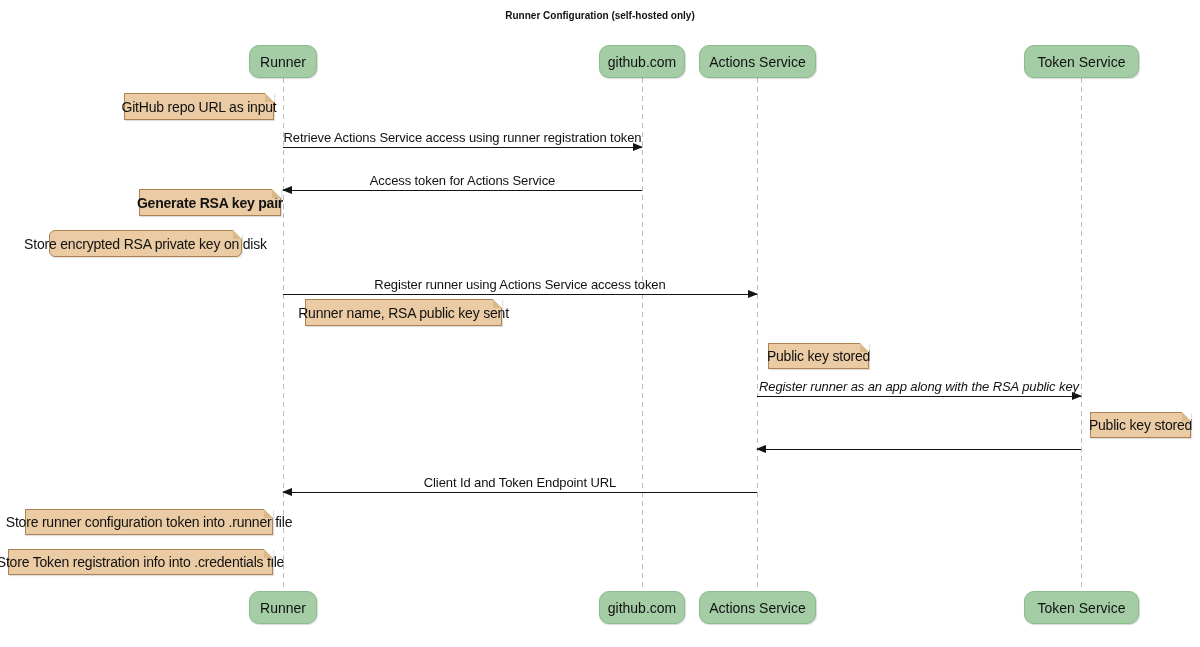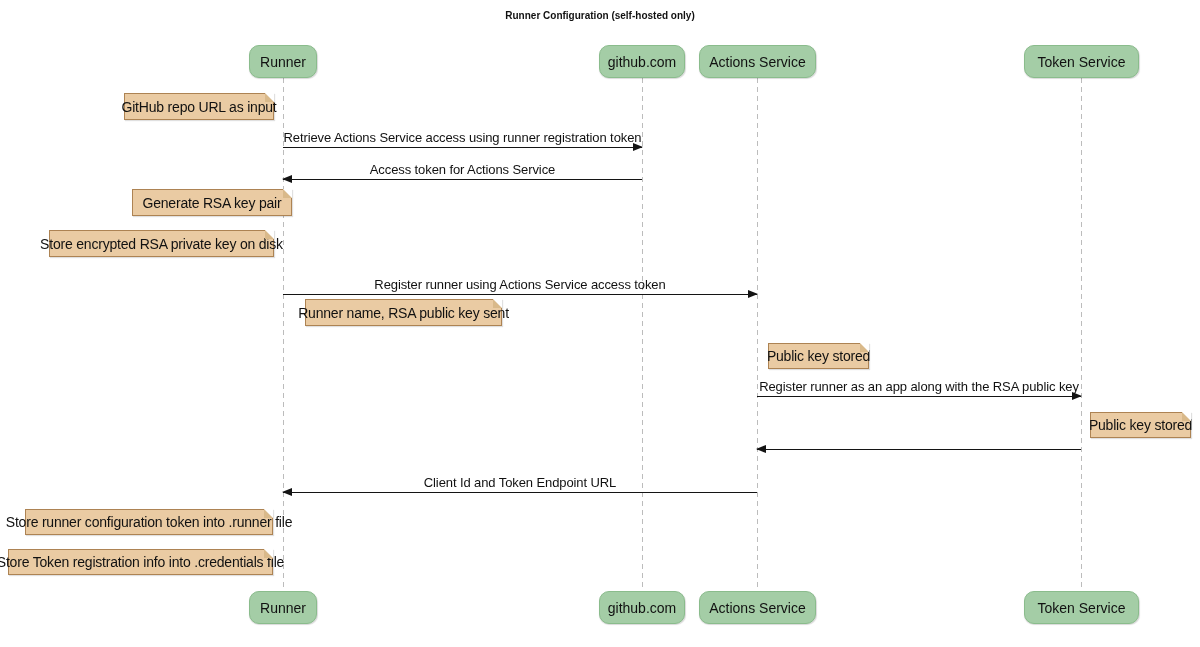--- a/index.html
+++ b/index.html
@@ -101,25 +101,25 @@
       <span>Actions Service</span>
     </div>
   <div class="participant" style="left:1024px;top:591px;width:115px;">
       <span>Token Service</span>
     </div>
 
   <div class="note" style="left:124px;top:93px;width:150px;height:27px;">
       <span class="fold"></span>
       <span>GitHub repo URL as input</span>
     </div>
-  <div class="note" style="left:132px;top:189px;width:160px;height:27px;">
+  <div class="note" style="left:139px;top:189px;width:142px;height:27px;font-weight:bold;">
       <span class="fold"></span>
       <span>Generate RSA key pair</span>
     </div>
-  <div class="note" style="left:49px;top:230px;width:225px;height:27px;">
+  <div class="note" style="left:49px;top:230px;width:193px;height:27px;border-radius:6px;">
       <span class="fold"></span>
       <span>Store encrypted RSA private key on disk</span>
     </div>
   <div class="note" style="left:305px;top:299px;width:197px;height:27px;">
       <span class="fold"></span>
       <span>Runner name, RSA public key sent</span>
     </div>
   <div class="note" style="left:768px;top:343px;width:101px;height:26px;">
       <span class="fold"></span>
       <span>Public key stored</span>
@@ -136,33 +136,33 @@
       <span class="fold"></span>
       <span>Store Token registration info into .credentials file</span>
     </div>
 
   <div class="msg" style="left:283px;top:131px;width:359px;">
     <div class="msg-label">Retrieve Actions Service access using runner registration token</div>
     <div class="msg-line">
         <span class="arrowhead right"></span>
       </div>
   </div>
-  <div class="msg" style="left:283px;top:163px;width:359px;">
+  <div class="msg" style="left:283px;top:174px;width:359px;">
     <div class="msg-label">Access token for Actions Service</div>
     <div class="msg-line">
         <span class="arrowhead left"></span>
       </div>
   </div>
   <div class="msg" style="left:283px;top:270px;width:474px;margin-top:8px;">
     <div class="msg-label">Register runner using Actions Service access token</div>
     <div class="msg-line">
         <span class="arrowhead right"></span>
       </div>
   </div>
-  <div class="msg" style="left:757px;top:380px;width:324px;">
+  <div class="msg" style="left:757px;top:380px;width:324px;font-style:italic;">
     <div class="msg-label">Register runner as an app along with the RSA public key</div>
     <div class="msg-line">
         <span class="arrowhead right"></span>
       </div>
   </div>
   <div class="msg" style="left:757px;top:449px;width:324px;">
     <div class="msg-line">
         <span class="arrowhead left"></span>
       </div>
   </div>

